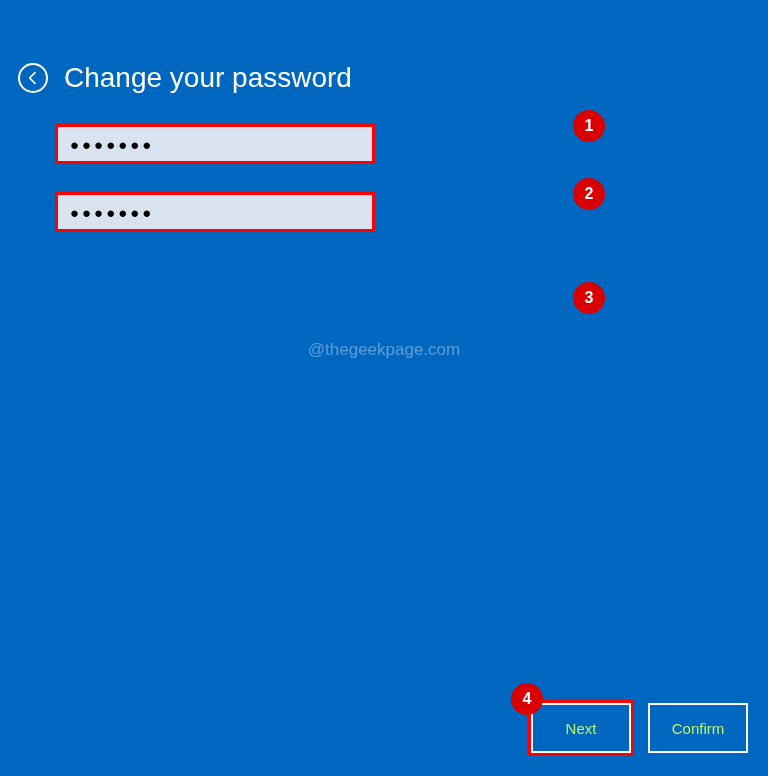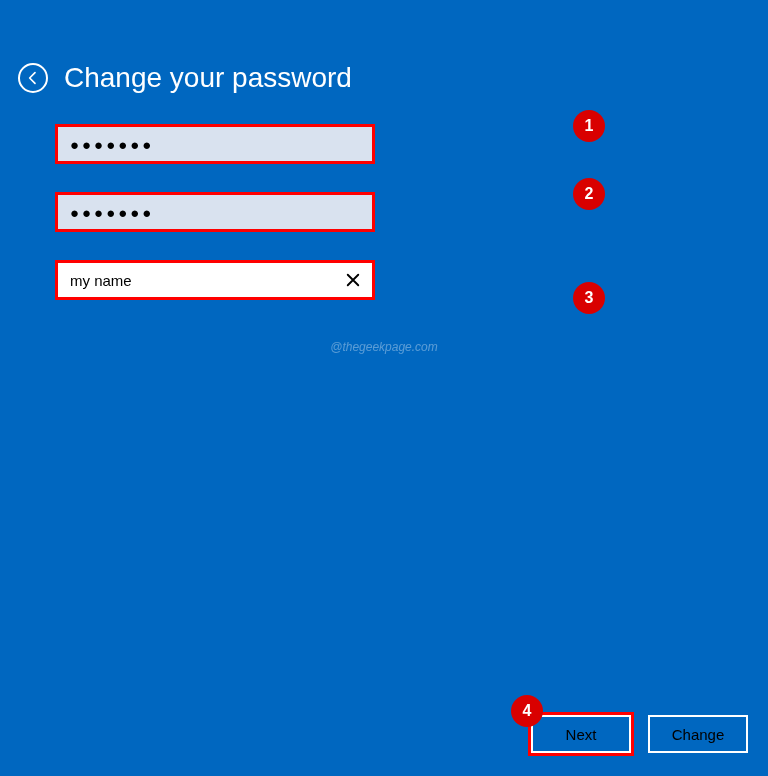--- a/index.html
+++ b/index.html
@@ -118,43 +118,42 @@
     }
     .badge-1 { left: 518px; top: -14px; }
     .badge-2 { left: 518px; top: -14px; }
     .badge-3 { left: 518px; top: 22px; }
     .watermark {
       position: absolute;
       top: 340px;
       left: 50%;
       transform: translateX(-50%);
       color: rgba(255,255,255,0.35);
-      font-size: 12px;
+      font-size: 17px;
       font-weight: 400;
-      font-style: italic;
     }
     .footer {
       position: absolute;
       bottom: 20px;
       right: 20px;
       display: flex;
       gap: 14px;
       align-items: center;
     }
     .next-wrap {
       position: relative;
       border: 3px solid #ff0000;
       padding: 0;
     }
     .btn {
       min-width: 100px;
-      height: 38px;
+      height: 50px;
       background: #0067c0;
       border: 2px solid #ffffff;
-      color: #000000;
+      color: #bef264;
       font-size: 15px;
       cursor: pointer;
       display: flex;
       align-items: center;
       justify-content: center;
       font-family: inherit;
     }
     .btn-next {
       background: #0067c0;
       border: 2px solid #ffffff;
@@ -186,34 +185,26 @@
   </div>
 
   <div class="form-row">
     <div class="input-wrap">
       <input type="text" class="password-input" value="●●●●●●●" style="">
     </div>
     <div class="badge badge-2">2</div>
   </div>
 
   <div class="form-row">
-    <div class="input-wrap">
-      <input type="text" class="hint-input" value="my name" style="">
-      <button class="clear-btn">
-        <svg viewBox="0 0 24 24">
-          <path d="M5 5 L19 19 M19 5 L5 19" stroke="#000000" stroke-width="2.5" fill="none" stroke-linecap="round"></path>
-        </svg>
-      </button>
-    </div>
     <div class="badge badge-3">3</div>
   </div>
 
 </div>
 
 <div class="watermark">@thegeekpage.com</div>
 
 <div class="footer">
   <div class="next-wrap">
     <div class="badge badge-4">4</div>
     <button class="btn btn-next">Next</button>
   </div>
-  <button class="btn">Change</button>
+  <button class="btn">Confirm</button>
 </div>
 
 </body></html>

